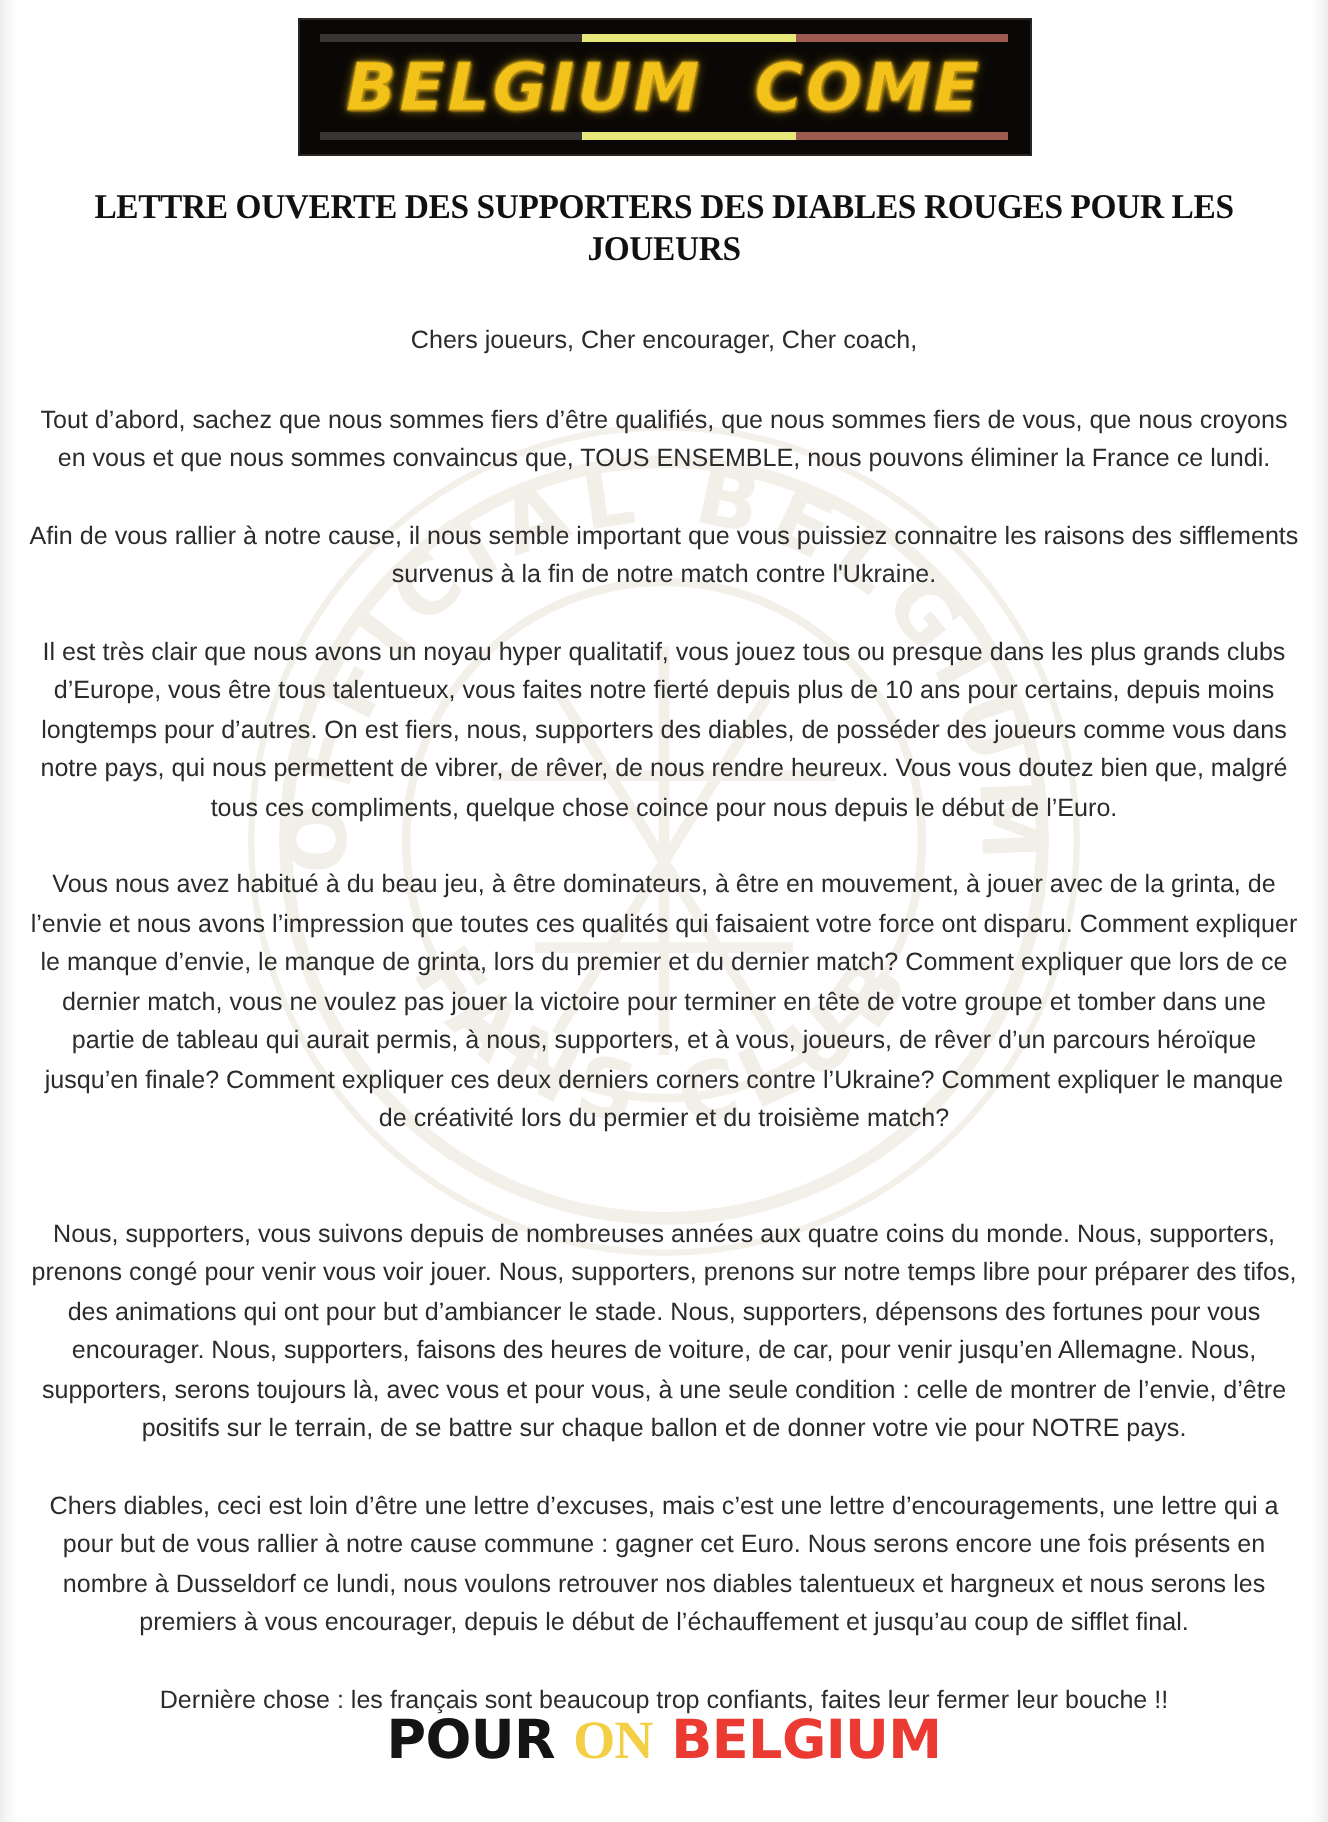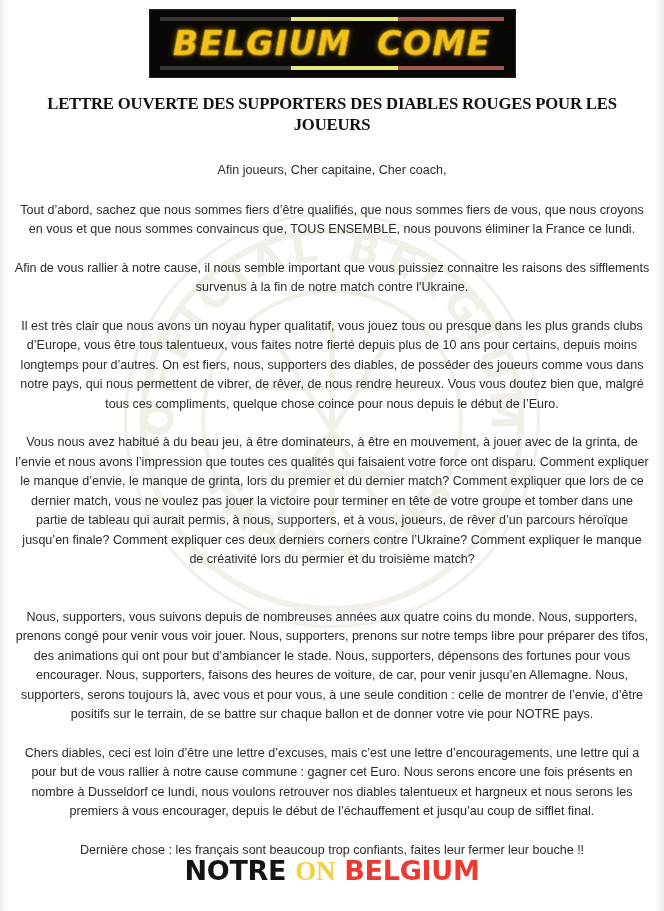--- a/index.html
+++ b/index.html
@@ -192,39 +192,39 @@
         <i class="stripe-yellow"></i>
         <i class="stripe-red"></i>
       </div>
     </div>
   </div>
 
   <div class="letter-title">LETTRE OUVERTE DES SUPPORTERS DES DIABLES ROUGES POUR LES JOUEURS</div>
 
   <div class="letter-body">
     <div class="gap-md"></div>
-    <p>Afin joueurs, Cher capitaine, Cher coach,</p>
+    <p>Chers joueurs, Cher encourager, Cher coach,</p>
     <div class="gap-md"></div>
     <p>Tout d’abord, sachez que nous sommes fiers d’être qualifiés, que nous sommes fiers de vous, que nous croyons en vous et que nous sommes convaincus que, TOUS ENSEMBLE, nous pouvons éliminer la France ce lundi.</p>
     <div class="gap-sm"></div>
     <p>Afin de vous rallier à notre cause, il nous semble important que vous puissiez connaitre les raisons des sifflements survenus à la fin de notre match contre l'Ukraine.</p>
     <div class="gap-sm"></div>
     <p>Il est très clair que nous avons un noyau hyper qualitatif, vous jouez tous ou presque dans les plus grands clubs d’Europe, vous être tous talentueux, vous faites notre fierté depuis plus de 10 ans pour certains, depuis moins longtemps pour d’autres. On est fiers, nous, supporters des diables, de posséder des joueurs comme vous dans notre pays, qui nous permettent de vibrer, de rêver, de nous rendre heureux. Vous vous doutez bien que, malgré tous ces compliments, quelque chose coince pour nous depuis le début de l’Euro.</p>
     <div class="gap-sm"></div>
     <p>Vous nous avez habitué à du beau jeu, à être dominateurs, à être en mouvement, à jouer avec de la grinta, de l’envie et nous avons l’impression que toutes ces qualités qui faisaient votre force ont disparu. Comment expliquer le manque d’envie, le manque de grinta, lors du premier et du dernier match? Comment expliquer que lors de ce dernier match, vous ne voulez pas jouer la victoire pour terminer en tête de votre groupe et tomber dans une partie de tableau qui aurait permis, à nous, supporters, et à vous, joueurs, de rêver d’un parcours héroïque jusqu’en finale? Comment expliquer ces deux derniers corners contre l’Ukraine? Comment expliquer le manque de créativité lors du permier et du troisième match?</p>
     <div class="gap-sm"></div>
     <div class="gap-sm"></div>
     <p>Nous, supporters, vous suivons depuis de nombreuses années aux quatre coins du monde. Nous, supporters, prenons congé pour venir vous voir jouer. Nous, supporters, prenons sur notre temps libre pour préparer des tifos, des animations qui ont pour but d’ambiancer le stade. Nous, supporters, dépensons des fortunes pour vous encourager. Nous, supporters, faisons des heures de voiture, de car, pour venir jusqu’en Allemagne. Nous, supporters, serons toujours là, avec vous et pour vous, à une seule condition : celle de montrer de l’envie, d’être positifs sur le terrain, de se battre sur chaque ballon et de donner votre vie pour NOTRE pays.</p>
     <div class="gap-sm"></div>
     <p>Chers diables, ceci est loin d’être une lettre d’excuses, mais c’est une lettre d’encouragements, une lettre qui a pour but de vous rallier à notre cause commune : gagner cet Euro. Nous serons encore une fois présents en nombre à Dusseldorf ce lundi, nous voulons retrouver nos diables talentueux et hargneux et nous serons les premiers à vous encourager, depuis le début de l’échauffement et jusqu’au coup de sifflet final.</p>
     <div class="gap-sm"></div>
     <p>Dernière chose : les français sont beaucoup trop confiants, faites leur fermer leur bouche !!</p>
   </div>
 
   <div class="slogan">
-    <span class="w-come">NOTRE</span>
+    <span class="w-come">POUR</span>
     <span> </span>
     <span class="w-on">ON</span>
     <span> </span>
     <span class="w-belgium">BELGIUM</span>
   </div>
 
 </div>
 
 </body></html>

